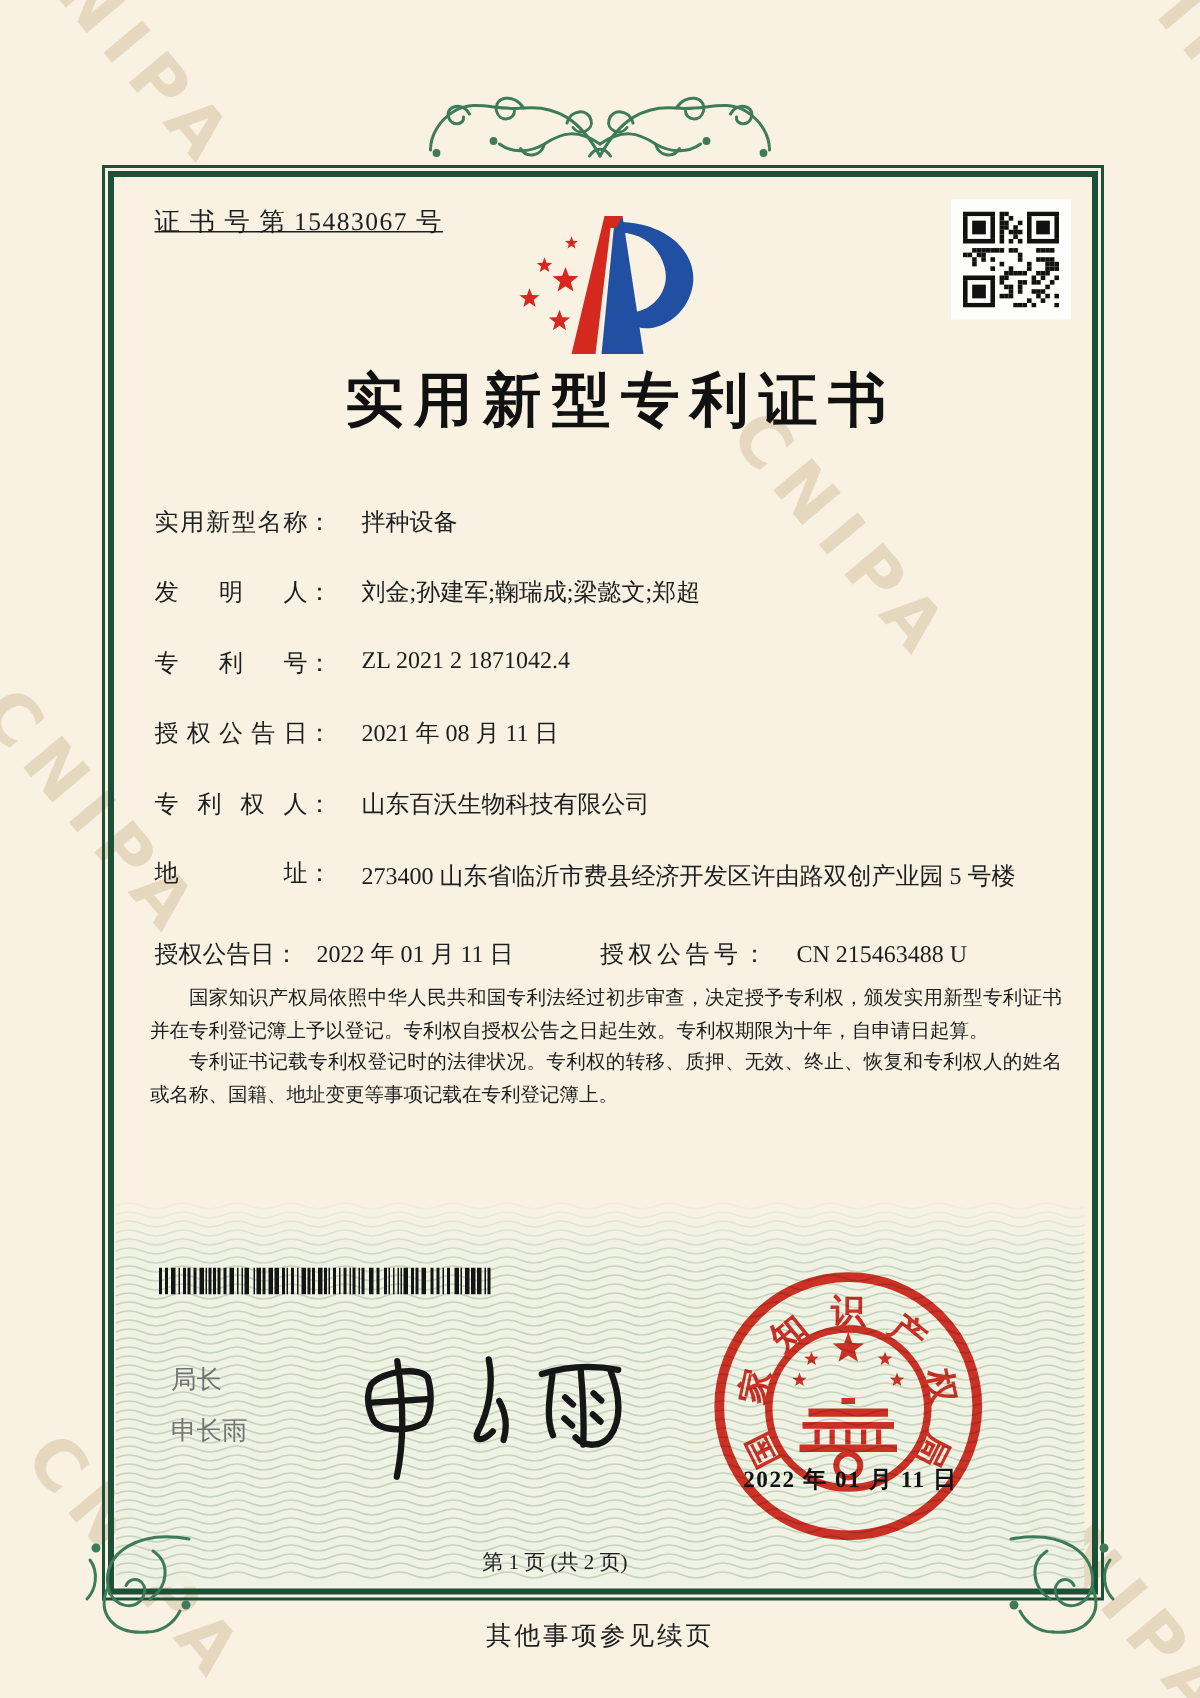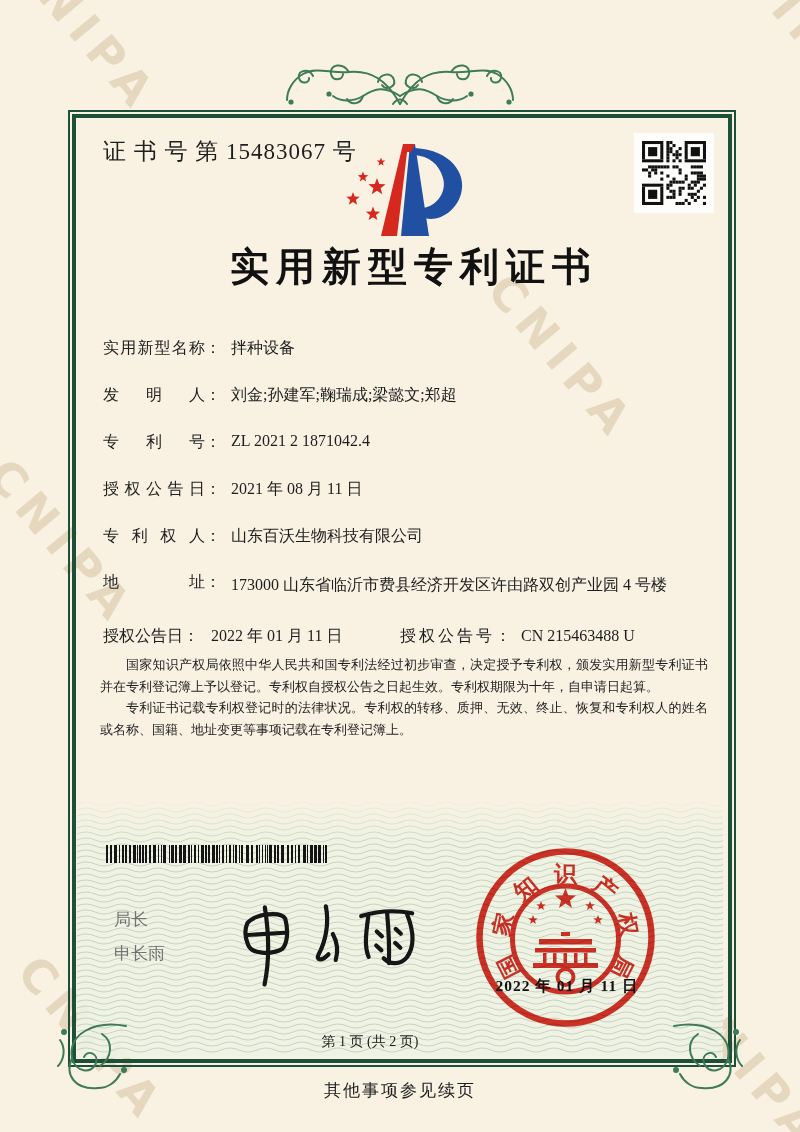--- a/index.html
+++ b/index.html
@@ -23,33 +23,33 @@
   .frame{
     position:absolute;left:68px;top:110px;width:664px;height:953px;
     border:2px solid #1c5038;z-index:2;pointer-events:none;
   }
   .frame-inner{
     position:absolute;left:2px;top:2px;right:2px;bottom:2px;
     border:4px solid #1c5038;
   }
   
   .content{position:absolute;inset:0;z-index:3;}
-  .cert-no{position:absolute;left:103px;top:136px;font-size:23px;letter-spacing:1px;}
+  .cert-no{position:absolute;left:103px;top:136px;font-size:17px;letter-spacing:1px;text-decoration:underline;}
   .title{
     position:absolute;left:0;top:240px;width:800px;text-align:center;
     font-size:39px;font-weight:bold;letter-spacing:7px;color:#111;padding-left:14px;
   }
   .rows{position:absolute;left:103px;top:338px;width:620px;font-size:16px;}
   .row{position:absolute;left:0;white-space:nowrap;}
   .row .lbl{
     display:inline-block;width:102px;
     text-align:justify;text-align-last:justify;vertical-align:top;
   }
   .row .colon{display:inline-block;vertical-align:top;}
-  .row .val{margin-left:10px;display:inline-block;vertical-align:top;}
+  .row .val{margin-left:20px;display:inline-block;vertical-align:top;}
   .row .val.wrap{white-space:normal;width:452px;line-height:26px;}
   .grant-no{position:absolute;left:297px;top:0;white-space:nowrap;}
   .grant-no .lbl2{letter-spacing:3px;}
   .paras{
     position:absolute;left:100px;top:654px;width:608px;
     font-size:13px;line-height:21.5px;text-align:justify;
   }
   .paras p{margin:0;text-indent:2em;}
   .director{position:absolute;left:114px;font-family:"DejaVu Sans","Liberation Sans",sans-serif;font-size:17px;color:#737373;}
   .page-no{position:absolute;left:0;top:1033px;width:740px;text-align:center;font-size:14px;}
@@ -324,28 +324,28 @@
     <div class="row" style="top:94px">
       <span class="lbl">专利号</span><span class="colon">：</span><span class="val">ZL 2021 2 1871042.4</span>
     </div>
     <div class="row" style="top:141px">
       <span class="lbl">授权公告日</span><span class="colon">：</span><span class="val">2021 年 08 月 11 日</span>
     </div>
     <div class="row" style="top:188px">
       <span class="lbl">专利权人</span><span class="colon">：</span><span class="val">山东百沃生物科技有限公司</span>
     </div>
     <div class="row" style="top:234px">
-      <span class="lbl">地址</span><span class="colon">：</span><span class="val wrap">173000 山东省临沂市费县经济开发区许由路双创产业园 4 号楼</span>
+      <span class="lbl">地址</span><span class="colon">：</span><span class="val wrap">273400 山东省临沂市费县经济开发区许由路双创产业园 5 号楼</span>
     </div>
     <div class="row" style="top:288px">
       <span>授权公告日</span><span>：</span>
       <span style="margin-left:8px">2022 年 01 月 11 日</span>
       <span class="grant-no">
         <span class="lbl2">授权公告号</span><span>：</span>
-        <span style="margin-left:6px">CN 215463488 U</span>
+        <span style="margin-left:16px">CN 215463488 U</span>
       </span>
     </div>
   </div>
 
   <div class="paras">
     <p>国家知识产权局依照中华人民共和国专利法经过初步审查，决定授予专利权，颁发实用新型专利证书并在专利登记簿上予以登记。专利权自授权公告之日起生效。专利权期限为十年，自申请日起算。</p>
     <p>专利证书记载专利权登记时的法律状况。专利权的转移、质押、无效、终止、恢复和专利权人的姓名或名称、国籍、地址变更等事项记载在专利登记簿上。</p>
   </div>
 
   <svg class="abs" style="left:106px;top:845px" id="barcode" width="226" height="18" viewBox="0 0 226 18">

